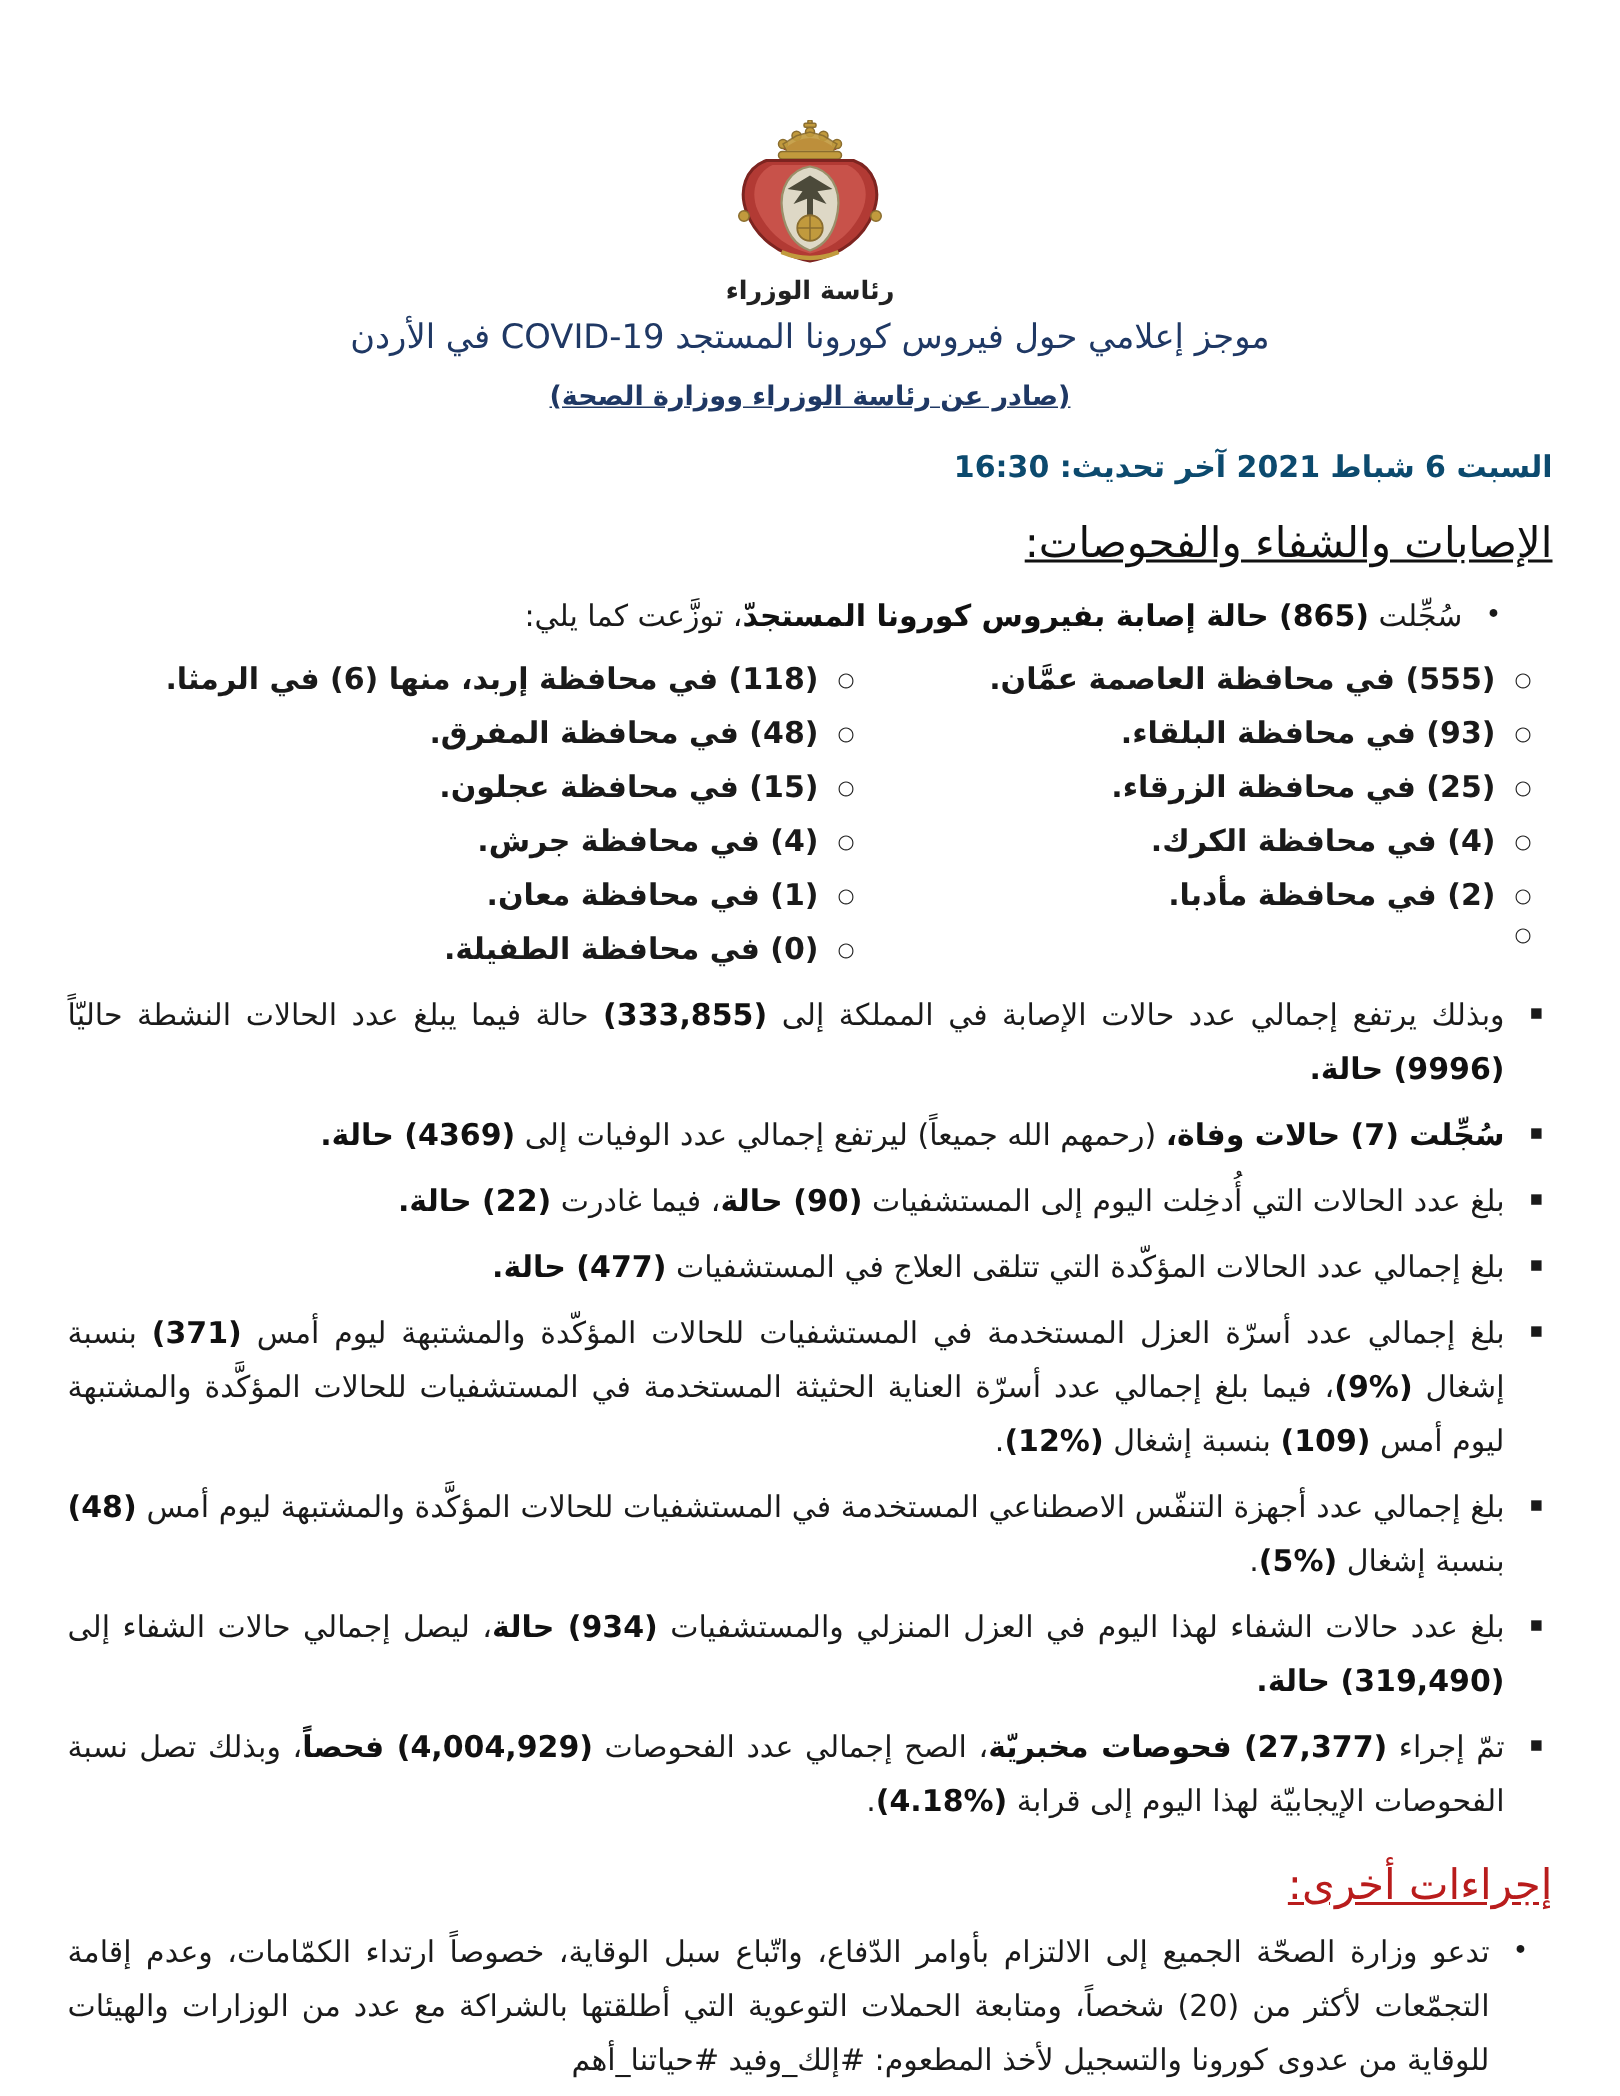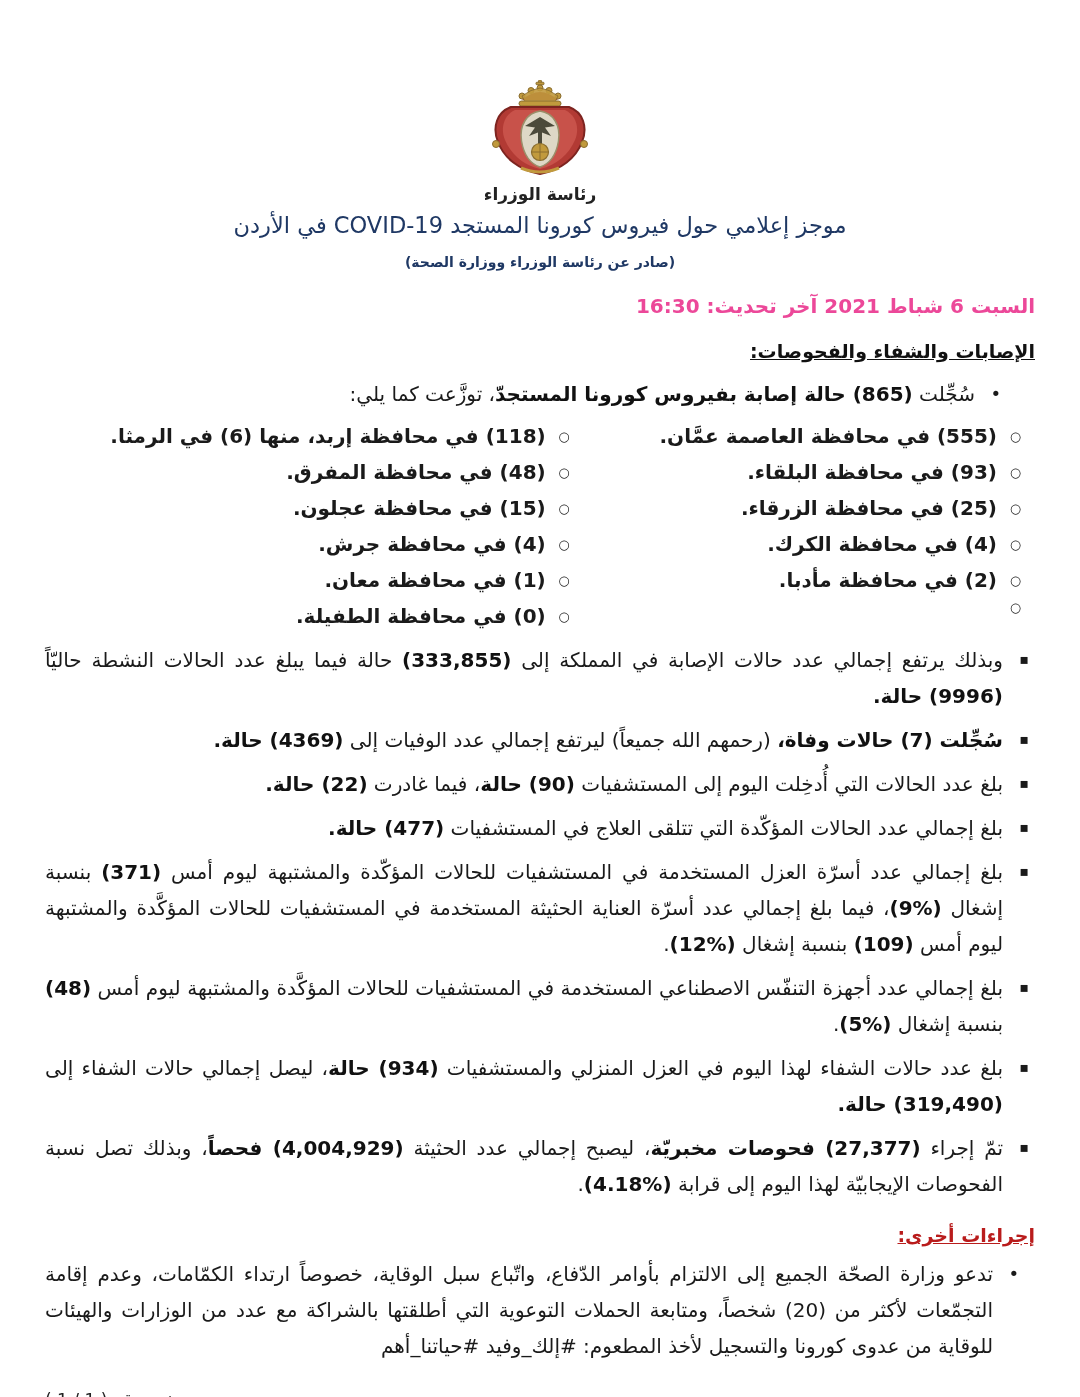--- a/index.html
+++ b/index.html
@@ -26,31 +26,32 @@
     margin-top: 0px; direction: rtl;
   }
   
   .title {
     direction: rtl; text-align: center;
     color: #1f3864; font-weight: normal; font-size: 22.5px;
     margin-top: 8px;
   }
   .subtitle {
     direction: rtl; text-align: center;
-    color: #1f3864; font-weight: bold; font-size: 14px;
+    color: #1f3864; font-weight: bold; font-size: 18px;
     margin-top: 16px;
+    text-decoration: underline;
   }
   .date-line {
     direction: rtl; text-align: right;
-    font-weight: bold; font-size: 20px; color: #ec4899;
+    font-weight: bold; font-size: 20px; color: #0c4a6e;
     margin-top: 24px;
   }
   .sec-heading {
     direction: rtl; text-align: right;
-    font-weight: bold; font-size: 19px; color: #111;
+    font-weight: normal; font-size: 28px; color: #111;
     text-decoration: underline;
     margin-top: 22px;
   }
   .sec-heading.navy { color: #b91c1c; }
   
   .bullet {
     direction: rtl; display: flex;
     font-size: 20px; line-height: 1.8;
     margin-top: 8px;
   }
@@ -224,21 +225,21 @@
     <p class="btext"><span>بلغ إجمالي عدد أجهزة التنفّس الاصطناعي المستخدمة في المستشفيات للحالات المؤكَّدة والمشتبهة ليوم أمس </span><b>(48)</b><span> بنسبة إشغال </span><b>(%5)</b><span>.</span></p>
   </div>
 
   <div class="bullet square">
     <span class="marker sq">▪</span>
     <p class="btext"><span>بلغ عدد حالات الشفاء لهذا اليوم في العزل المنزلي والمستشفيات </span><b>(934) حالة</b><span>، ليصل إجمالي حالات الشفاء إلى </span><b>(319,490) حالة.</b></p>
   </div>
 
   <div class="bullet square">
     <span class="marker sq">▪</span>
-    <p class="btext"><span>تمّ إجراء </span><b>(27,377) فحوصات مخبريّة</b><span>، ليصبح إجمالي عدد الحثيثة </span><b>(4,004,929) فحصاً</b><span>، وبذلك تصل نسبة الفحوصات الإيجابيّة لهذا اليوم إلى قرابة </span><b>(%4.18)</b><span>.</span></p>
+    <p class="btext"><span>تمّ إجراء </span><b>(27,377) فحوصات مخبريّة</b><span>، الصح إجمالي عدد الفحوصات </span><b>(4,004,929) فحصاً</b><span>، وبذلك تصل نسبة الفحوصات الإيجابيّة لهذا اليوم إلى قرابة </span><b>(%4.18)</b><span>.</span></p>
   </div>
 
   <div class="sec-heading navy">إجراءات أخرى:</div>
 
   <div class="bullet call">
     <span class="marker disc">•</span>
     <p class="btext"><span>تدعو وزارة الصحّة الجميع إلى الالتزام بأوامر الدّفاع، واتّباع سبل الوقاية، خصوصاً ارتداء الكمّامات، وعدم إقامة التجمّعات لأكثر من (20) شخصاً، ومتابعة الحملات التوعوية التي أطلقتها بالشراكة مع عدد من الوزارات والهيئات للوقاية من عدوى كورونا والتسجيل لأخذ المطعوم: #إلك_وفيد #حياتنا_أهم</span></p>
   </div>
 
   <div class="footer">صفحة رقم ( 1 / 1 )</div>

